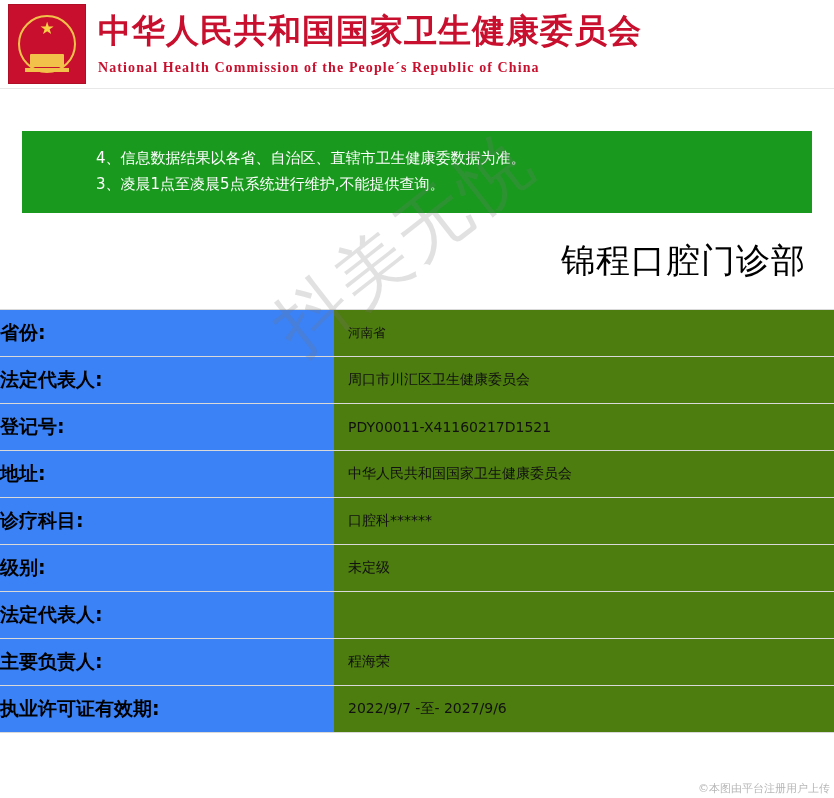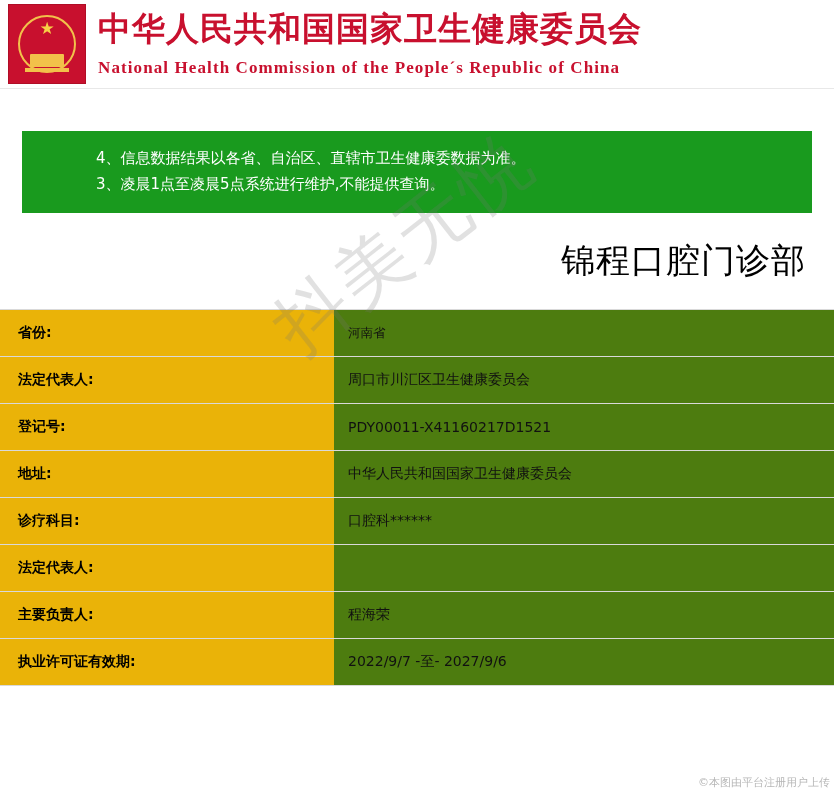--- a/index.html
+++ b/index.html
@@ -85,21 +85,21 @@
     font-family: "DejaVu Sans", sans-serif;
     font-size: 33px;
     font-weight: bold;
     color: #c8102e;
     letter-spacing: 1px;
     line-height: 1.15;
     white-space: nowrap;
   }
   .title-en {
     font-family: "Liberation Serif", serif;
-    font-size: 17px;
+    font-size: 14px;
     font-weight: bold;
     color: #c8102e;
     letter-spacing: 1.1px;
     margin-top: 10px;
     white-space: nowrap;
   }
 
   .gap-strip {
     width: 834px;
     height: 42px;
@@ -151,26 +151,25 @@
   .info-table td {
     border-top: 1px solid #d9d9d9;
     vertical-align: middle;
     padding: 0;
   }
   .info-table tr:last-child td {
     border-bottom: 1px solid #d9d9d9;
   }
   td.label {
     width: 334px;
-    background: #eab308;
-    font-family: "DejaVu Sans", sans-serif;
-    font-size: 14px;
+    background: #3b82f6;
+    font-family: "DejaVu Sans", sans-serif;
+    font-size: 19px;
     font-weight: bold;
     color: #000;
-    padding-left: 18px;
     box-sizing: border-box;
   }
   td.value {
     background: #4d7c0f;
     font-family: "DejaVu Sans", sans-serif;
     font-size: 14px;
     color: #111;
     padding-left: 14px;
     box-sizing: border-box;
   }
@@ -188,21 +187,21 @@
     color: rgba(120,120,120,0.22);
     transform: rotate(-38deg);
     transform-origin: left top;
     pointer-events: none;
     white-space: nowrap;
     letter-spacing: 4px;
   }
   .wm-footer {
     position: absolute;
     right: 4px;
-    bottom: 8px;
+    bottom: 2px;
     font-family: "DejaVu Sans", sans-serif;
     font-size: 11px;
     color: rgba(90,90,90,0.45);
     white-space: nowrap;
     pointer-events: none;
   }
   .bottom-fill {
     width: 834px;
     height: 14px;
     background: #ffffff;
@@ -251,20 +250,24 @@
     </tr>
     <tr>
       <td class="label">地址:</td>
       <td class="value">中华人民共和国国家卫生健康委员会</td>
     </tr>
     <tr>
       <td class="label">诊疗科目:</td>
       <td class="value">口腔科******</td>
     </tr>
     <tr>
+      <td class="label">级别:</td>
+      <td class="value">未定级</td>
+    </tr>
+    <tr>
       <td class="label">法定代表人:</td>
       <td class="value"></td>
     </tr>
     <tr>
       <td class="label">主要负责人:</td>
       <td class="value">程海荣</td>
     </tr>
     <tr>
       <td class="label">执业许可证有效期:</td>
       <td class="value">2022/9/7 -至- 2027/9/6</td>

